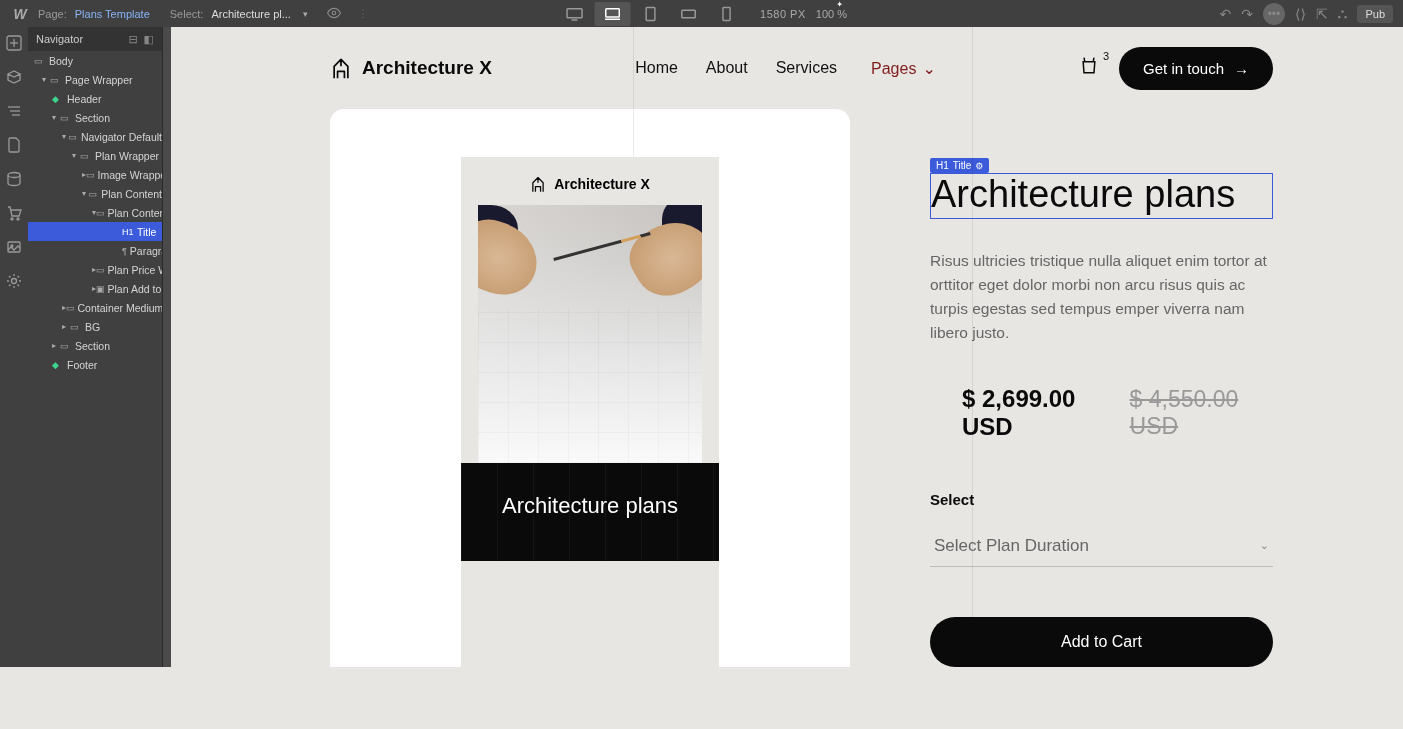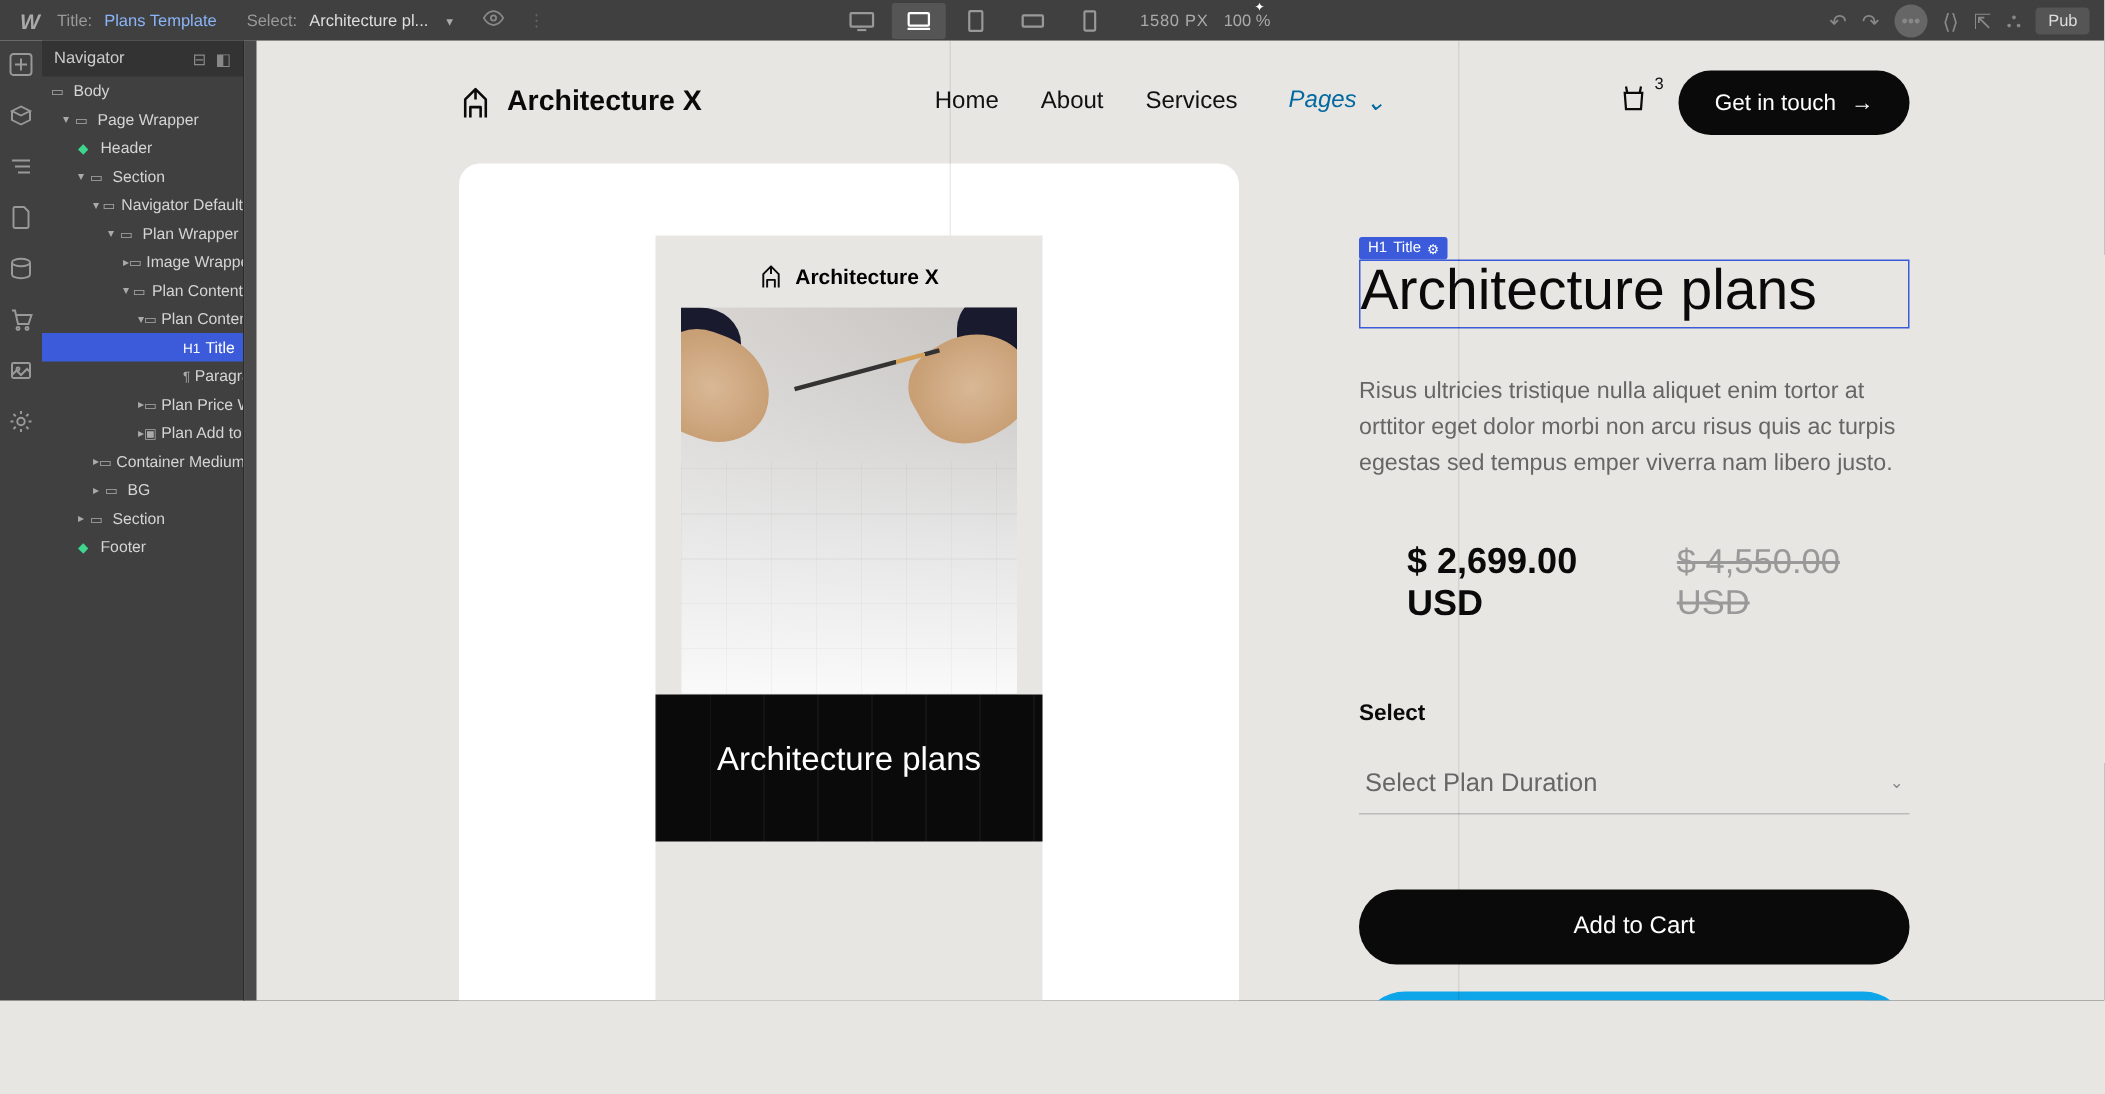--- a/index.html
+++ b/index.html
@@ -51,29 +51,29 @@
 .indent-2 { padding-left: 24px; }
 .indent-3 { padding-left: 34px; }
 .indent-4 { padding-left: 44px; }
 .indent-5 { padding-left: 54px; }
 .indent-6 { padding-left: 64px; }
 .indent-9 { padding-left: 94px; }
 
 
 .canvas-wrap { flex: 1; background: #4a4a4a; position: relative; overflow: hidden; display: flex; }
 .canvas-gutter { width: 8px; background: #4a4a4a; }
-.canvas { flex: 1; background: #e8e6e3; position: relative; overflow: hidden; }
+.canvas { flex: 1; background: #e8e6e3; position: relative; overflow: hidden; padding-left: 24px; }
 
 
 .site-header { height: 82px; display: flex; align-items: center; padding: 0 130px 0 135px; justify-content: space-between; }
 .brand { display: flex; align-items: center; gap: 10px; }
 .brand-logo { width: 22px; height: 24px; }
 .brand-text { font-size: 19px; font-weight: 600; color: #0a0a0a; }
 .main-nav { display: flex; align-items: center; gap: 28px; font-size: 16px; color: #111; }
-.main-nav .nav-pages { display: flex; align-items: flex-start; gap: 6px; color: #0369a1; margin-left: 6px; font-style: italic; }
+.main-nav .nav-pages { display: flex; align-items: flex-end; gap: 6px; color: #7f1d1d; margin-left: 6px; }
 .header-right { display: flex; align-items: center; gap: 20px; }
 .cart-icon { position: relative; font-size: 18px; }
 .cart-badge { position: absolute; top: -6px; right: -10px; font-size: 11px; color: #111; }
 .get-in-touch { background: #0a0a0a; color: #fff; padding: 13px 24px; border-radius: 999px; font-size: 15px; display: flex; align-items: center; gap: 10px; }
 
 
 .content { display: flex; padding: 0 130px 0 135px; gap: 80px; }
 
 .plan-card-wrap { width: 520px; background: #fff; border-radius: 14px; padding: 48px 68px; display: flex; justify-content: center; }
 .plan-card { width: 258px; background: #e8e6e3; display: flex; flex-direction: column; align-items: center; position: relative; }
@@ -112,21 +112,21 @@
 
 .frame-edge-left { position: absolute; left: 462px; top: 0; bottom: 0; width: 1px; background: rgba(0,0,0,0.08); }
 .frame-edge-right { position: absolute; right: 430px; top: 0; bottom: 0; width: 1px; background: rgba(0,0,0,0.08); }
 </style>
 </head>
 <body>
 
 <div class="topbar">
   <div class="topbar-left">
     <div class="wf-logo">W</div>
-    <span class="page-label">Title:</span>
+    <span class="page-label">Page:</span>
     <span class="page-name">Plans Template</span>
     <span class="product-label">Select:</span>
     <span class="product-name">Architecture pl...</span>
     <span class="dropdown-caret">▾</span>
     <span class="eye-icon">
       <svg width="14" height="14" viewBox="0 0 24 24" fill="none" stroke="currentColor" stroke-width="2">
           <path d="M1 12s4-8 11-8 11 8 11 8-4 8-11 8-11-8-11-8z"></path>
           <circle cx="12" cy="12" r="3"></circle>
         </svg>
     </span>

